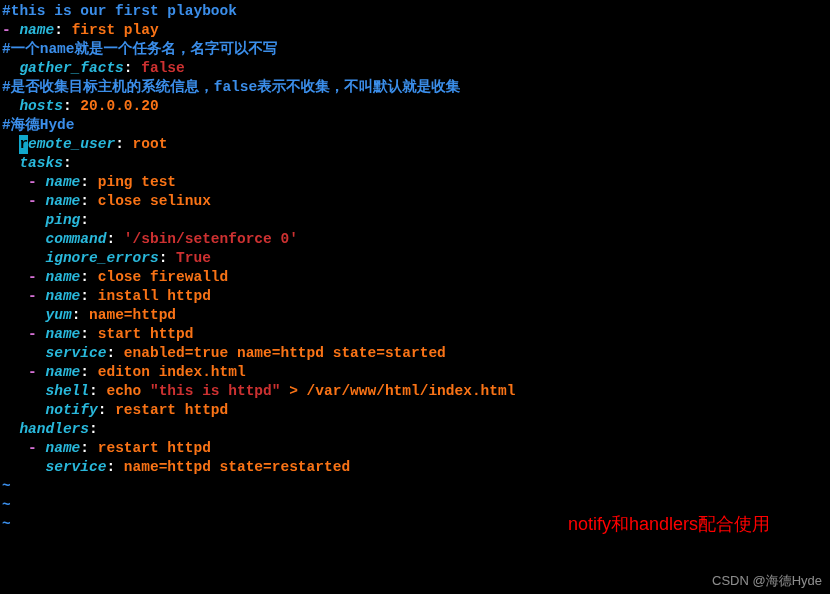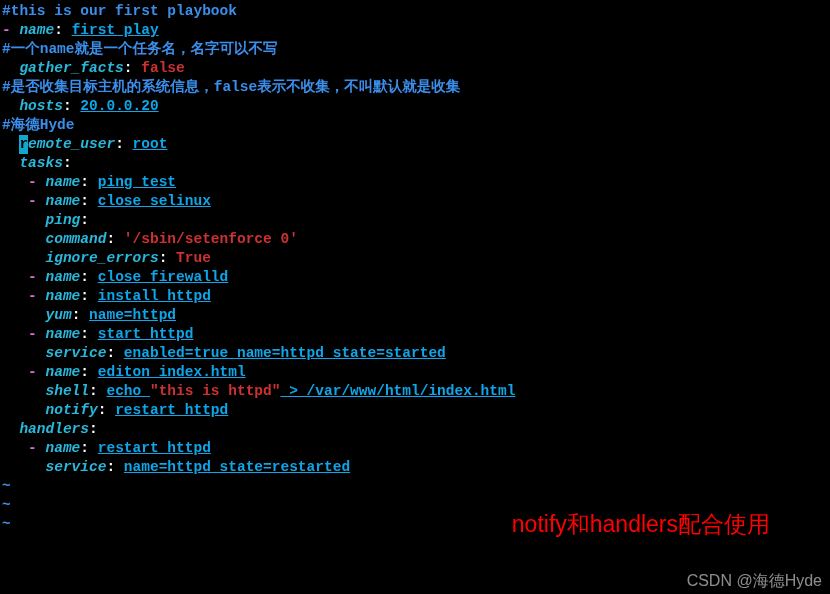--- a/index.html
+++ b/index.html
@@ -14,45 +14,45 @@
   overflow: hidden;
   position: relative;
   padding: 2px 0 0 2px;
   font-weight: bold;
 }
 .line { white-space: pre; }
 .comment { color: #3b8eea; }
 .dash { color: #d670d6; }
 .key { color: #29b8db; font-style: italic; }
 .colon { color: #fff; }
-.white { color: #0ea5e9; text-decoration: underline; }
+.white { color: #f97316; }
 .redval { color: #cd3131; }
 .strred { color: #cd3131; }
 .cursor {
   background: #11a8cd;
   color: #000;
   display: inline-block;
 }
 .vim-end { color: #3b8eea; }
 .annotation {
   position: absolute;
   color: #ff0000;
   font-family: "Microsoft YaHei", sans-serif;
-  font-size: 23px;
+  font-size: 18px;
   font-weight: normal;
   right: 60px;
   bottom: 60px;
 }
 .watermark {
   position: absolute;
   right: 8px;
   bottom: 4px;
   color: rgba(255,255,255,0.55);
   font-family: "Microsoft YaHei", sans-serif;
-  font-size: 16px;
+  font-size: 13px;
   font-weight: normal;
 }
 </style>
 </head>
 <body>
 
 <div>
 <div class="line"><span class="comment">#this is our first playbook</span></div>
 <div class="line"><span class="dash">- </span><span class="key">name</span><span class="colon">: </span><span class="white">first play</span></div>
 <div class="line"><span class="comment">#一个name就是一个任务名，名字可以不写</span></div>

